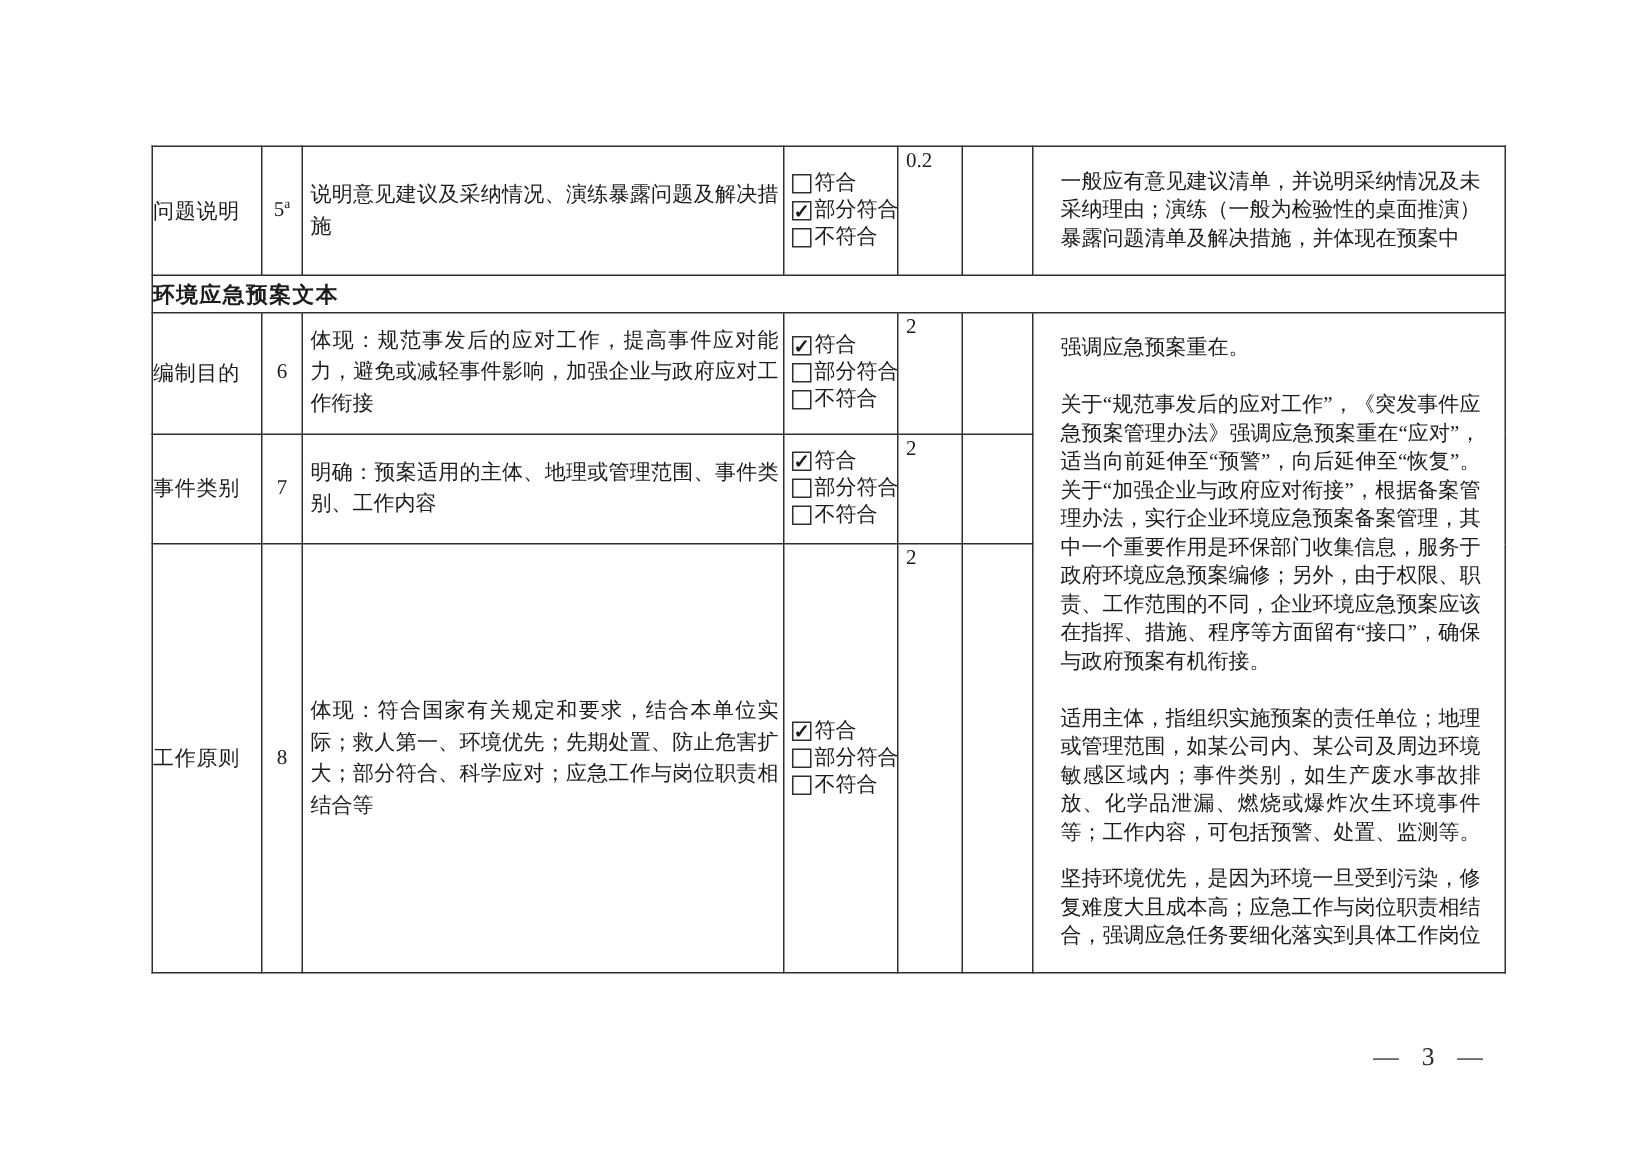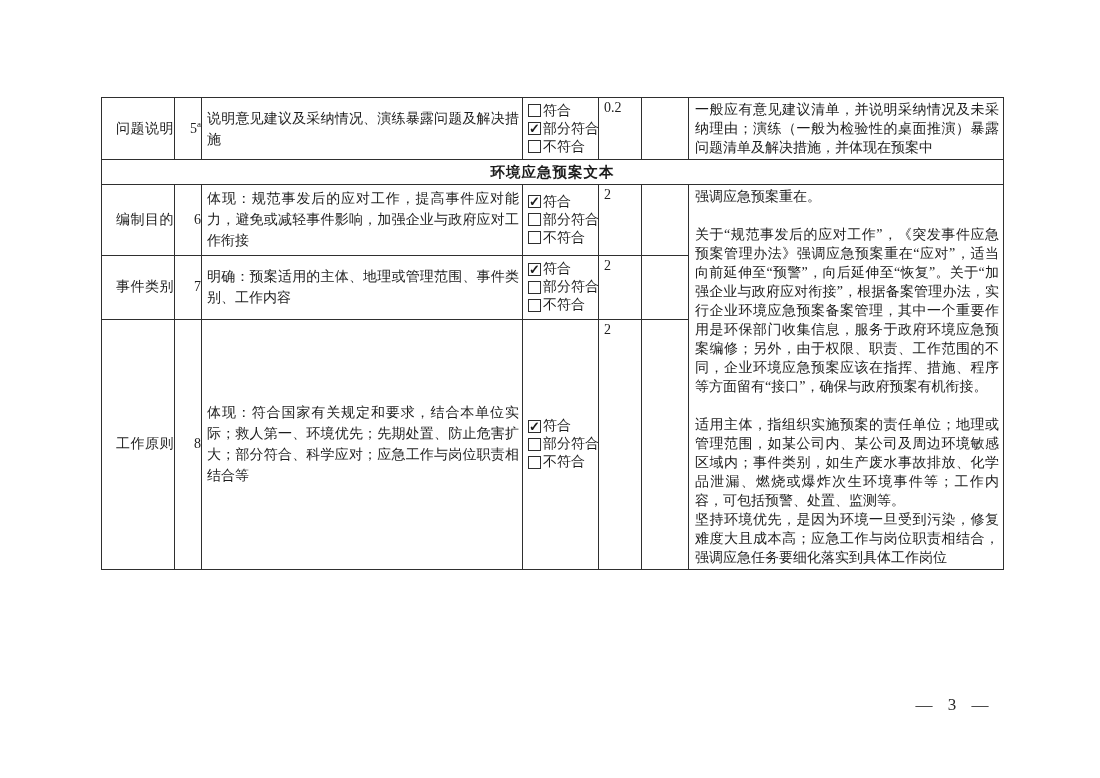--- a/index.html
+++ b/index.html
@@ -22,22 +22,22 @@
     border-collapse: collapse;
     table-layout: fixed;
     font-size: 14px;
   }
   td {
     border: 1px solid #2f2f2f;
     padding: 0;
     vertical-align: middle;
     overflow: hidden;
   }
-  .c-name { text-align: right; letter-spacing: 0.5px; margin-left: 28px; }
-  .c-num  { text-align: right; }
+  .c-name { text-align: left; letter-spacing: 0.5px; margin-left: 28px; }
+  .c-num  { text-align: center; }
   .c-num sup { font-size: 9px; line-height: 0; }
   .c-desc {
     padding: 2px 3px 2px 5px;
     line-height: 21px;
     text-align: justify;
   }
   .c-check { padding: 2px 2px 2px 5px; line-height: 18px; }
   .opt { display: flex; align-items: center; white-space: nowrap; font-family: Liberation Serif, serif; }
   .cb {
     display: inline-block;
@@ -60,25 +60,25 @@
     vertical-align: top;
     padding: 2px 2px 0 5px;
   }
   .c-blank { }
   .c-note {
     vertical-align: top;
     padding: 2px 4px 2px 6px;
     line-height: 19px;
     text-align: justify;
   }
-  .c-note p { margin: 0; font-family: Liberation Serif, serif; }
+  .c-note p { margin: 12px; font-family: Liberation Serif, serif; }
   .c-note p.gap { margin-bottom: 19px; }
   tr.section td {
     font-weight: bold;
-    text-align: center;
+    text-align: left;
     letter-spacing: 1px;
     font-size: 14.5px;
   }
   .pageno {
     position: absolute;
     left: 897px; top: 695px;
     width: 110px;
     text-align: center;
     font-size: 17px;
     color: #2a2a2a;

